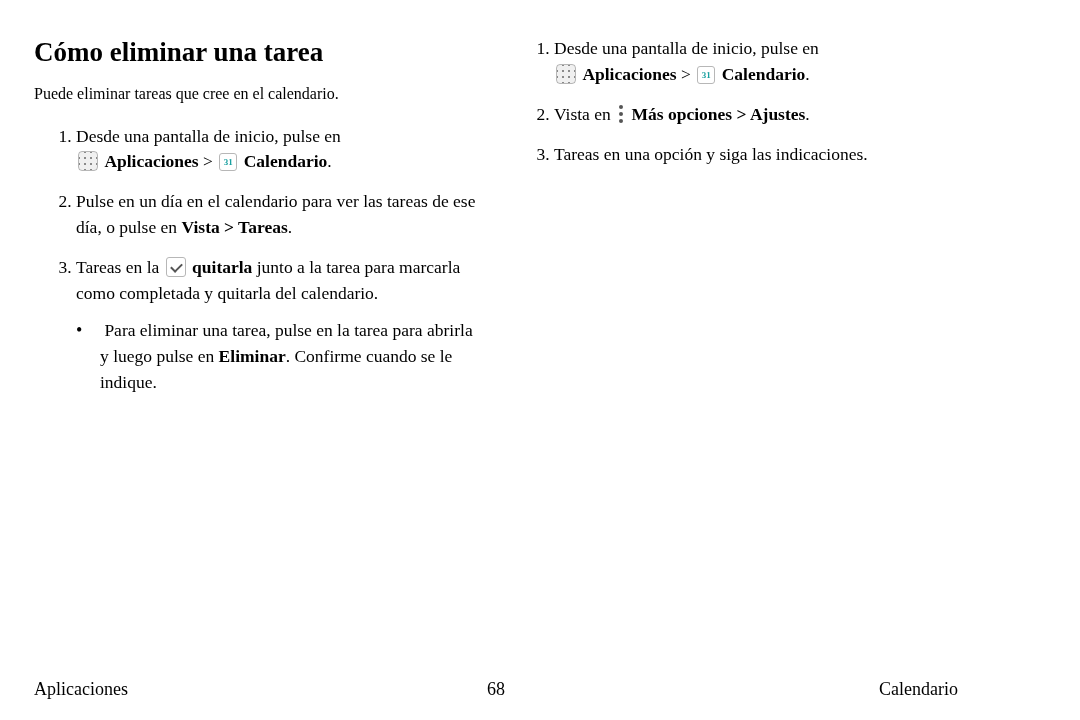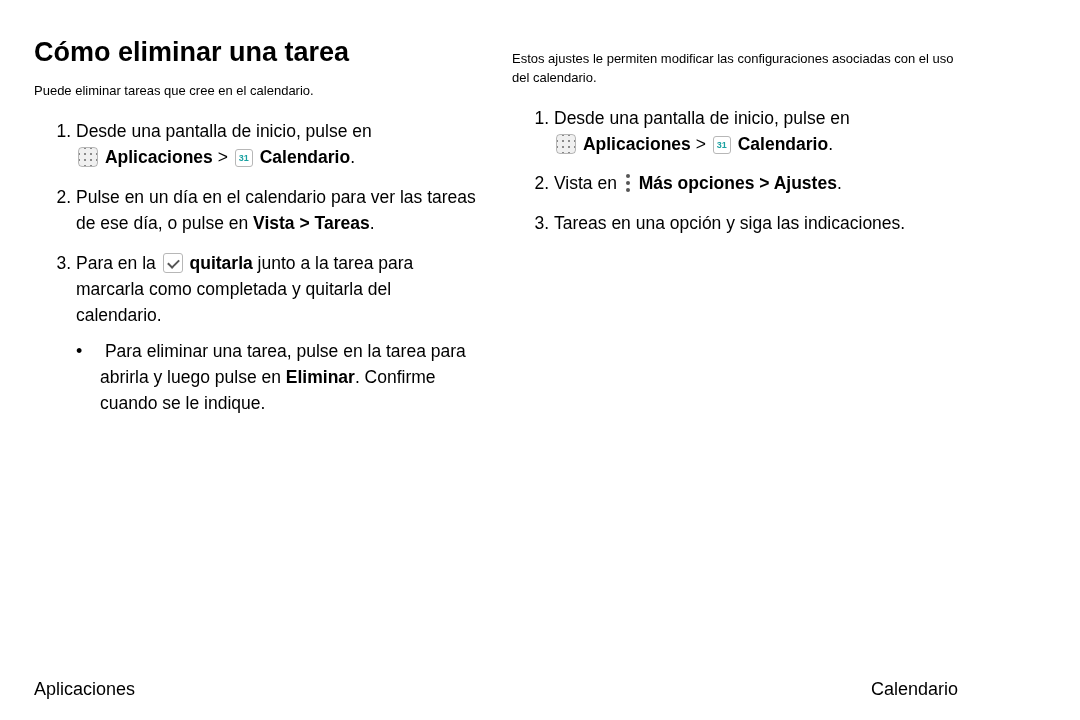--- a/index.html
+++ b/index.html
@@ -11,38 +11,39 @@
     font-family: Arial, Helvetica, sans-serif;
     color: #000;
   }
   .page {
     display: flex;
     flex-direction: column;
     width: 992px;
     height: 720px;
     padding: 36px 34px 20px 34px;
     box-sizing: border-box;
+    font-family: Liberation Serif, serif;
   }
   .columns {
     display: flex;
     flex: 1;
     gap: 32px;
   }
   .col {
     flex: 1;
     min-width: 0;
   }
   h2 {
     font-size: 27px;
     font-weight: 700;
     margin: 0 0 14px 0;
     line-height: 1.2;
   }
   .intro {
-    font-size: 13px;
+    font-size: 16px;
     line-height: 1.45;
     margin: 14px 0 18px 0;
   }
   ol {
     margin: 0;
     padding-left: 42px;
     font-size: 17.5px;
     line-height: 1.48;
   }
   ol > li {
@@ -162,33 +163,32 @@
         <li>
           <span class="step-line">Desde una pantalla de inicio, pulse en</span><br>
           <span class="icon icon-apps"></span>
           <strong>Aplicaciones</strong><span> &gt; </span><span class="icon icon-cal"></span>
           <strong>Calendario</strong>.
         </li>
         <li>
           <span>Pulse en un día en el calendario para ver las tareas de ese día, o pulse en </span><strong>Vista &gt; Tareas</strong>.
         </li>
         <li>
-          <span>Para en la </span><span class="icon icon-check"></span>
+          <span>Tareas en la </span><span class="icon icon-check"></span>
           <strong>quitarla</strong><span> junto a la tarea para marcarla como completada y quitarla del calendario.</span>
           <ul>
             <li>
               <span>Para eliminar una tarea, pulse en la tarea para abrirla y luego pulse en </span><strong>Eliminar</strong><span>. Confirme cuando se le indique.</span>
             </li>
           </ul>
         </li>
       </ol>
     </div>
 
     <div class="col">
-      <p class="intro">Estos ajustes le permiten modificar las configuraciones asociadas con el uso del calendario.</p>
 
       <ol>
         <li>
           <span class="step-line">Desde una pantalla de inicio, pulse en</span><br>
           <span class="icon icon-apps"></span>
           <strong>Aplicaciones</strong><span> &gt; </span><span class="icon icon-cal"></span>
           <strong>Calendario</strong>.
         </li>
         <li>
           <span>Vista en </span><span class="icon-dots"><span></span></span>
@@ -197,15 +197,16 @@
         <li>
           <span>Tareas en una opción y siga las indicaciones.</span>
         </li>
       </ol>
     </div>
 
   </div>
 
   <div class="footer">
     <div class="left">Aplicaciones</div>
+    <div class="center">68</div>
     <div class="right">Calendario</div>
   </div>
 </div>
 
 </body></html>

